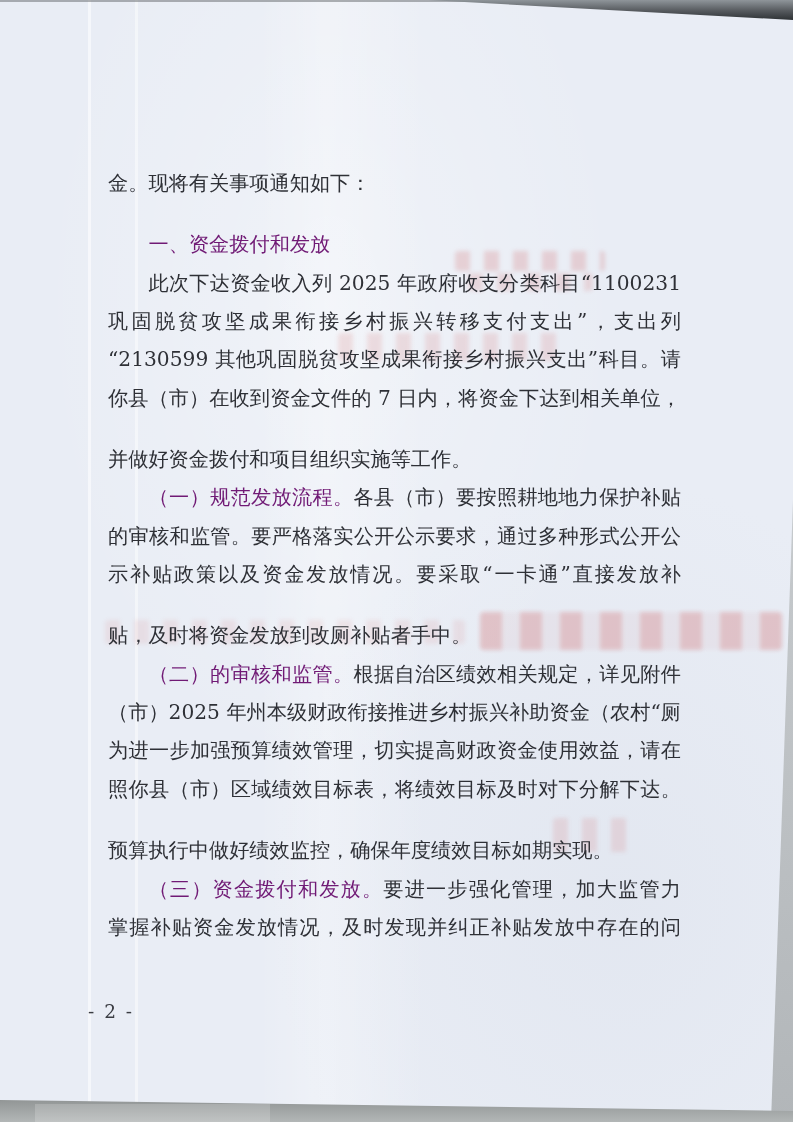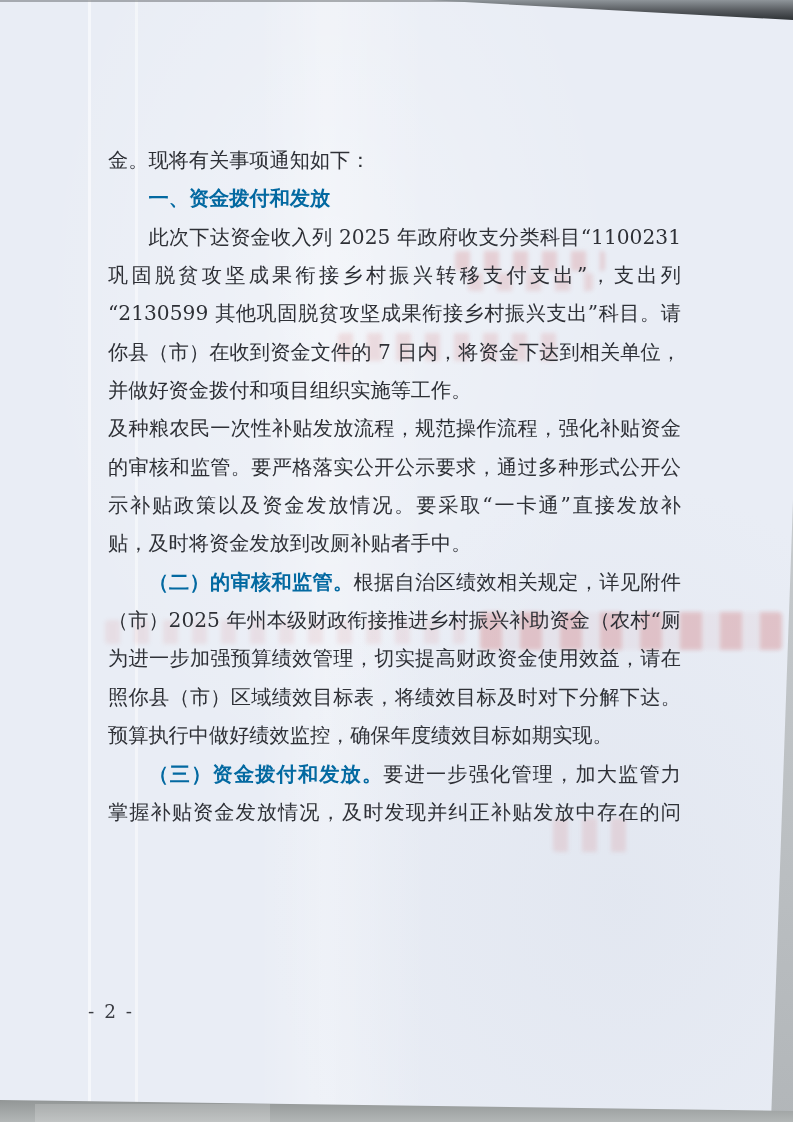--- a/index.html
+++ b/index.html
@@ -51,23 +51,23 @@
   .bleed.c1b{left:480px;top:612px;width:302px;height:38px;opacity:.95;
     background:repeating-linear-gradient(90deg,rgba(205,90,90,.30) 0 22px,rgba(205,90,90,.06) 22px 40px);}
   .bleed.c2b{left:105px;top:620px;width:360px;height:24px;opacity:.5;}
   .bleed.d1{left:553px;top:818px;width:75px;height:34px;opacity:.7;}
   
   #textblock{position:absolute;left:108px;top:141px;width:573px;}
   .line{
     height:38.35px;line-height:38.35px;font-size:20.2px;color:#2e3036;
     text-align:justify;text-align-last:justify;overflow:hidden;white-space:normal;
   }
-  .line.left{text-align:left;text-align-last:left;}
+  .line.left{text-align:left;text-align-last:left;margin-top:23px;}
   .line.ind{text-indent:40.5px;}
-  .b{font-weight:700;color:#0369a1;}
+  .b{font-weight:400;color:#701a75;}
   #pageno{
     position:absolute;left:88px;top:1001px;font-size:18.5px;letter-spacing:2px;
     color:#3a3c42;
   }
 </style>
 </head>
 <body>
 
 <div id="scan">
 
@@ -84,21 +84,21 @@
   <div class="bleed d1"></div>
 
   <div id="textblock">
     <div class="line left"><span>金。现将有关事项通知如下：</span></div>
     <div class="line left ind"><span class="b">一、资金拨付和发放</span></div>
     <div class="line ind"><span>此次下达资金收入列 2025 年政府收支分类科目“1100231</span></div>
     <div class="line"><span>巩固脱贫攻坚成果衔接乡村振兴转移支付支出”，支出列</span></div>
     <div class="line"><span>“2130599 其他巩固脱贫攻坚成果衔接乡村振兴支出”科目。请</span></div>
     <div class="line"><span>你县（市）在收到资金文件的 7 日内，将资金下达到相关单位，</span></div>
     <div class="line left"><span>并做好资金拨付和项目组织实施等工作。</span></div>
-    <div class="line"><span>及种粮农民一次性补贴发放流程，规范操作流程，强化补贴资金</span></div>
+    <div class="line ind"><span class="b">（一）规范发放流程。</span><span>各县（市）要按照耕地地力保护补贴</span></div>
     <div class="line"><span>的审核和监管。要严格落实公开公示要求，通过多种形式公开公</span></div>
     <div class="line"><span>示补贴政策以及资金发放情况。要采取“一卡通”直接发放补</span></div>
     <div class="line left"><span>贴，及时将资金发放到改厕补贴者手中。</span></div>
     <div class="line ind"><span class="b">（二）的审核和监管。</span><span>根据自治区绩效相关规定，详见附件</span></div>
     <div class="line"><span>（市）2025 年州本级财政衔接推进乡村振兴补助资金（农村“厕</span></div>
     <div class="line"><span>为进一步加强预算绩效管理，切实提高财政资金使用效益，请在</span></div>
     <div class="line"><span>照你县（市）区域绩效目标表，将绩效目标及时对下分解下达。</span></div>
     <div class="line left"><span>预算执行中做好绩效监控，确保年度绩效目标如期实现。</span></div>
     <div class="line ind"><span class="b">（三）资金拨付和发放。</span><span>要进一步强化管理，加大监管力度，</span></div>
     <div class="line"><span>掌握补贴资金发放情况，及时发现并纠正补贴发放中存在的问</span></div>

